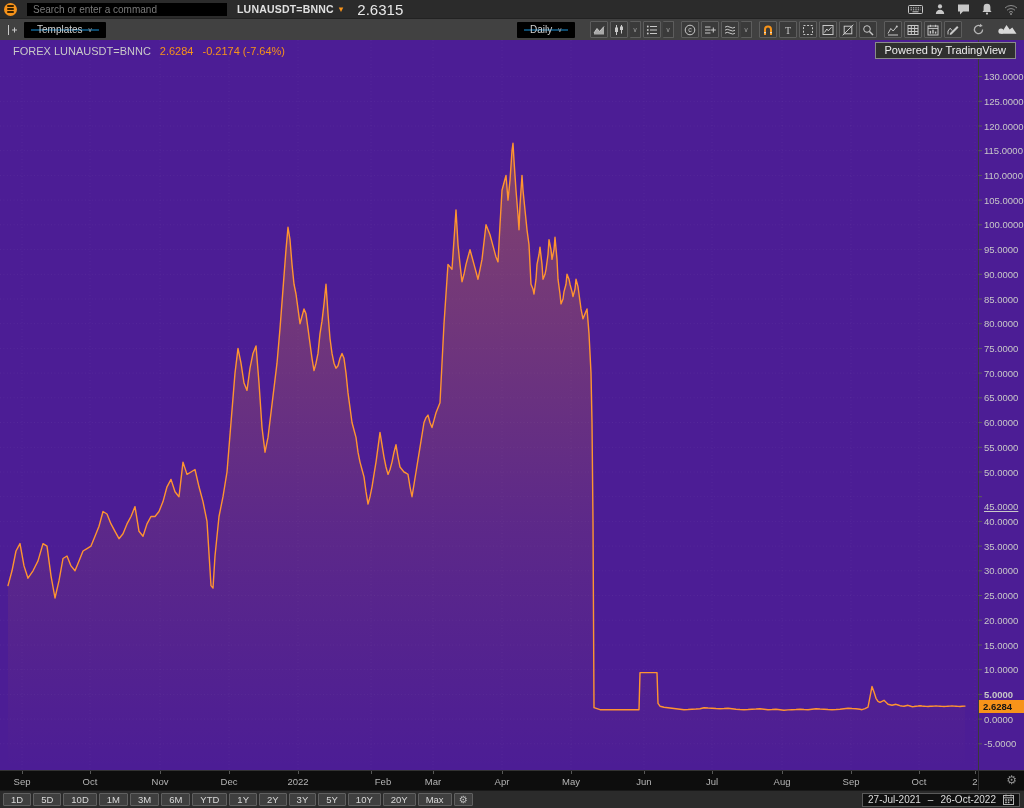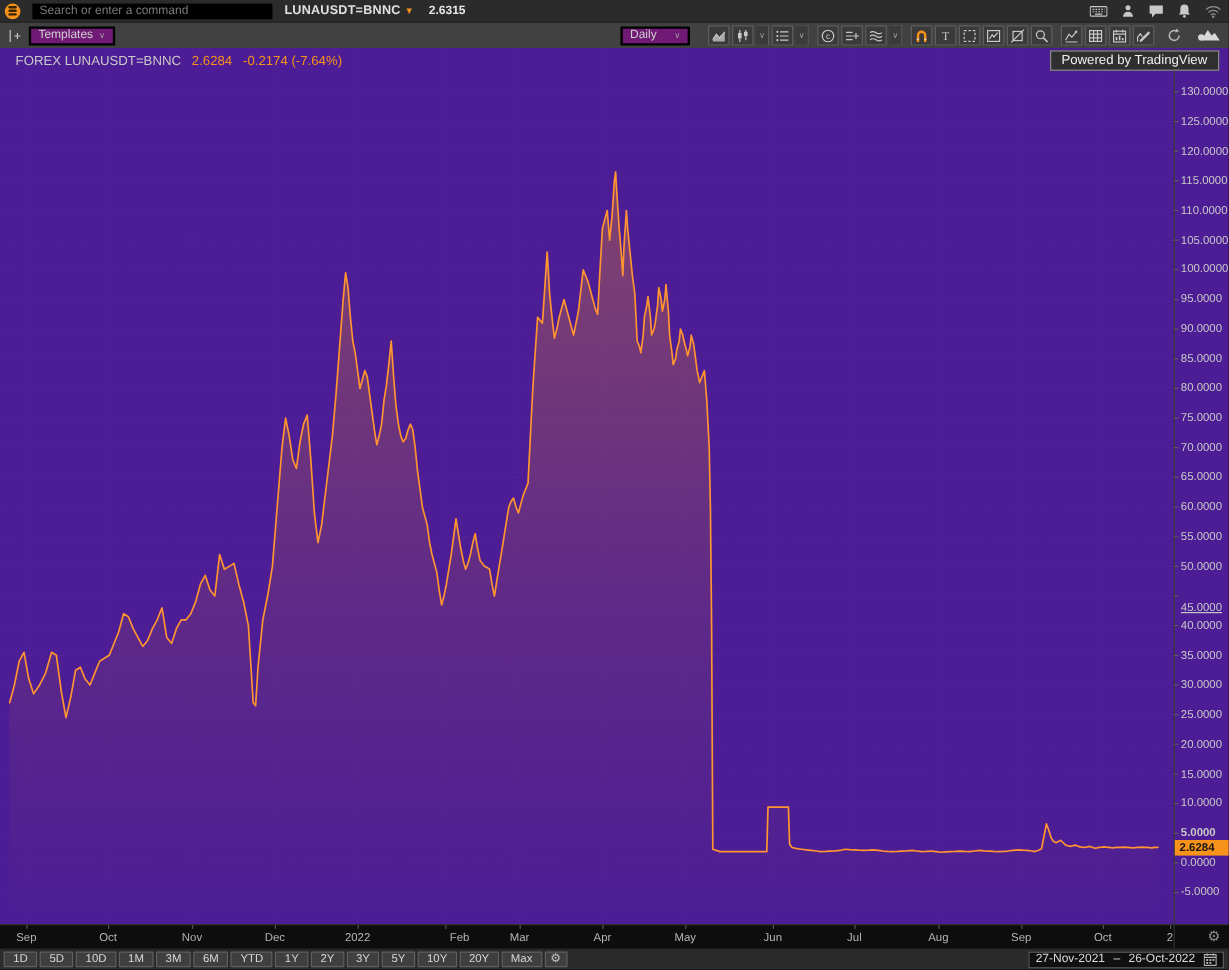--- a/index.html
+++ b/index.html
@@ -12,30 +12,30 @@
     background:#2b2b2b; display:flex; align-items:center; padding:0 6px 0 4px; }
   .logo { width:13px; height:13px; border-radius:50%; background:#f7931a;
     display:flex; flex-direction:column; justify-content:center; gap:1.5px; align-items:center; cursor:pointer; }
   .logo i { display:block; width:7px; height:1.5px; background:#3a2303; border-radius:1px; }
   .search { margin-left:10px; width:200px; height:13px; background:#000; border:none;
     color:#ddd; font-size:10px; padding:0 6px; outline:none; font-family:inherit; }
   .search::placeholder { color:#7a7a7a; }
   .symbol { margin-left:10px; display:flex; align-items:center; gap:5px; cursor:pointer; }
   .symbol .sym-txt { color:#e0e0e0; font-size:10.5px; font-weight:bold; letter-spacing:.2px; }
   .symbol .caret-o { color:#f7931a; font-size:9px; line-height:1; }
-  .last-price { margin-left:14px; color:#e8e8e8; font-size:10px; font-weight:bold; }
+  .last-price { margin-left:14px; color:#e8e8e8; font-size:15px; font-weight:normal; }
   .top-icons { margin-left:auto; display:flex; align-items:center; gap:11px; }
   .top-icons .ticon { display:flex; align-items:center; cursor:pointer; }
 
   
   .toolbar { position:absolute; top:18px; left:0; width:1024px; height:22px;
     background:#414141; border-top:1px solid #222; display:flex; align-items:center;
     padding:0 4px; }
   .pane-add { width:16px; height:16px; display:flex; align-items:center; justify-content:center; cursor:pointer; }
-  .tb-btn { height:16px; background:#701a75; border:2px solid #000000; color:#cfcfcf;
+  .tb-btn { height:16px; background:#0c4a6e; border:7px solid #000000; color:#cfcfcf;
     font-size:10px; display:flex; align-items:center; gap:5px; padding:0 6px; cursor:pointer; border-radius:1px; }
   .tb-btn .caret { color:#9a9a9a; font-size:7px; }
   .templates { margin-left:4px; }
   .tb-spacer { flex:1; }
   .interval { width:58px; justify-content:space-between; margin-right:8px; }
   .tool-icons { display:flex; align-items:center; }
   .tgroup { display:flex; align-items:center; gap:2px; margin-left:7px; }
   .ibtn { width:18px; height:17px; background:#3a3a3a; border:1px solid #5d5d5d;
     display:flex; align-items:center; justify-content:center; cursor:pointer; border-radius:1px; }
   .ibtn.caret-btn { width:11px; border-left:none; }
@@ -505,21 +505,21 @@
         <button class="rng">1Y</button>
         <button class="rng">2Y</button>
         <button class="rng">3Y</button>
         <button class="rng">5Y</button>
         <button class="rng">10Y</button>
         <button class="rng">20Y</button>
         <button class="rng">Max</button>
       </span>
     <button class="rng gear">⚙</button>
     <div class="daterange">
-      <span>27-Nov-2021</span>
+      <span>27-Jul-2021</span>
       <span>–</span>
       <span>26-Oct-2022</span>
       <span class="cal">
         <svg width="11" height="11" viewBox="0 0 11 11">
             <rect x="0.5" y="1.5" width="10" height="9" fill="none" stroke="#b5b5b5"></rect>
             <line x1="0.5" y1="3.8" x2="10.5" y2="3.8" stroke="#b5b5b5"></line>
             <line x1="3" y1="0.5" x2="3" y2="2.5" stroke="#b5b5b5"></line>
             <line x1="8" y1="0.5" x2="8" y2="2.5" stroke="#b5b5b5"></line>
             <rect x="2.2" y="5.2" width="1.6" height="1.6" fill="#b5b5b5"></rect>
             <rect x="4.8" y="5.2" width="1.6" height="1.6" fill="#b5b5b5"></rect>

